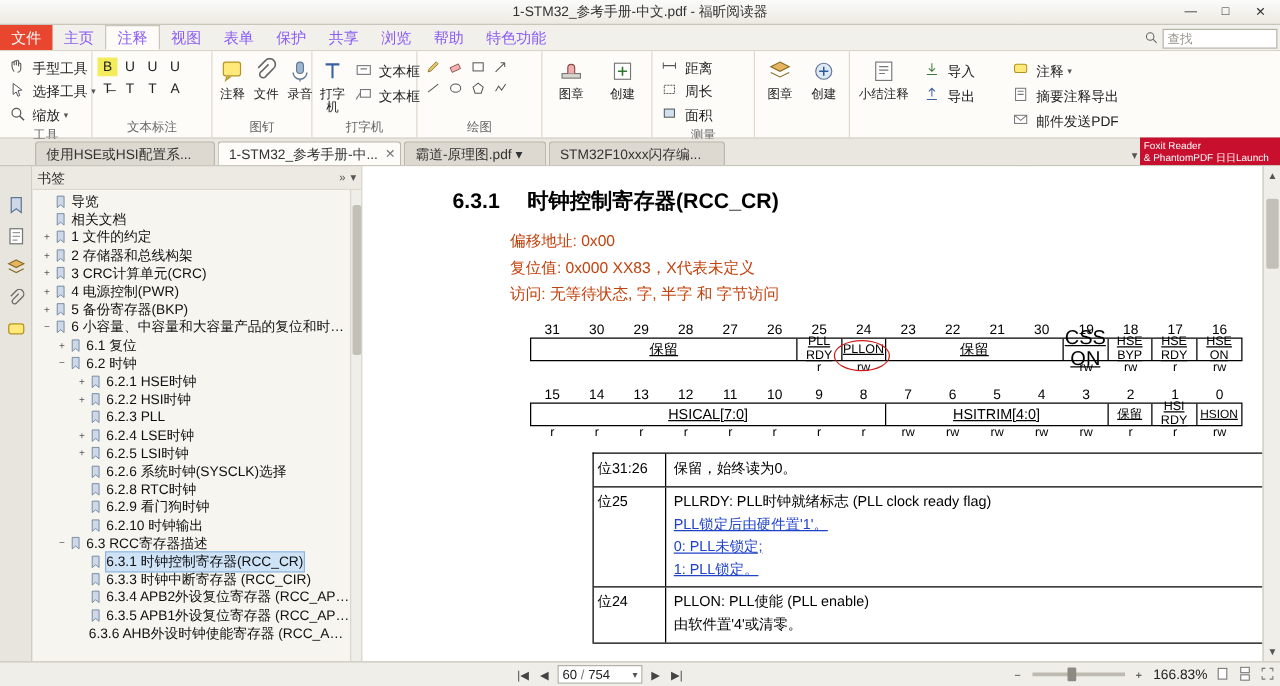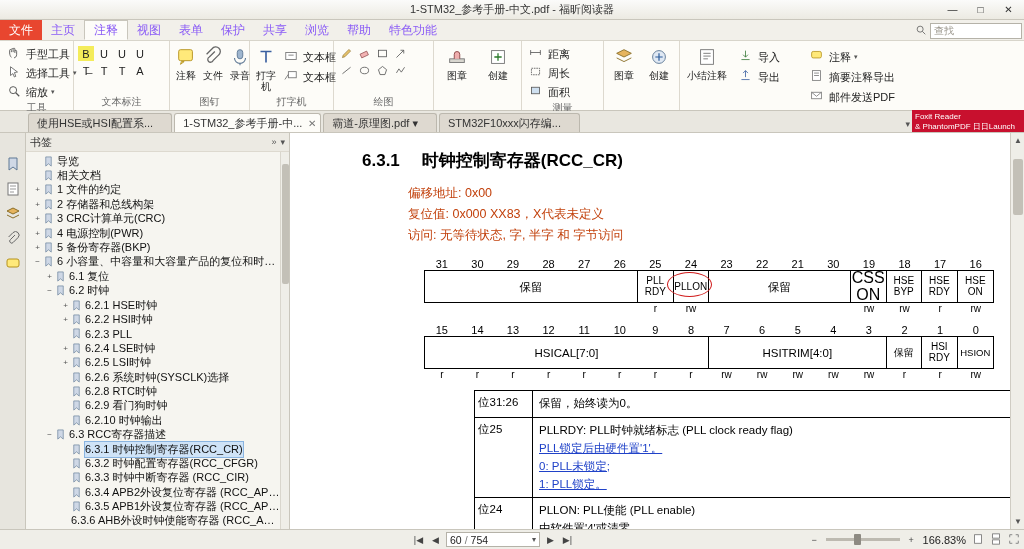--- a/index.html
+++ b/index.html
@@ -123,21 +123,21 @@
     padding: 14px 26px 0 72px;
   }
   .page-h { font-size: 17px; font-weight: bold; color: #000; margin: 2px 0 12px 0; }
   .page-h .num { margin-right: 22px; }
   .para { font-size: 12.5px; color: #c2410c; margin: 2px 0 2px 46px; line-height: 1.5; }
 
   
   .regwrap { margin: 14px 0 0 8px; }
   .bitnums { display: flex; margin-left: 0; }
   .bitnums div { text-align: center; font-size: 11px; color: #000; }
-  .regrow { display: flex; border: 1px solid #000; height: 33px; }
+  .regrow { display: flex; border: 1px solid #000; height: 19px; text-decoration: underline; }
   .regcell {
     border-right: 1px solid #000; display: flex; align-items: center; justify-content: center;
     font-size: 11.5px; color: #000; text-align: center; line-height: 1.05;
   }
   .regcell:last-child { border-right: none; }
   .rwrow { display: flex; }
   .rwrow div { text-align: center; font-size: 10px; color: #000; }
   .circle-highlight {
     position: absolute; border: 1.6px solid #d01b1b; border-radius: 50%;
     pointer-events: none;
@@ -155,21 +155,21 @@
   .vscroll .arrow { position: absolute; left: 3px; font-size: 8px; color: #555; }
 
   
   .statusbar {
     height: 20px; background: #efeee8; border-top: 1px solid #c9c6bc;
     display: flex; align-items: center; padding: 0 4px; font-size: 11px; color: #222; gap: 4px;
     position: relative;
   }
   .sbtn { width: 13px; text-align: center; color: #444; font-size: 9px; }
   .pagebox {
-    border: 1px solid #b5b2a8; background: #fff; height: 15px; width: 94px;
+    border: 1px solid #b5b2a8; background: #fff; height: 15px; width: 68px;
     display: flex; align-items: center; padding: 0 3px; font-size: 10.5px; gap: 3px;
   }
   .pagebox .sep { color: #777; }
   .zoomarea { margin-left: auto; display: flex; align-items: center; gap: 5px; }
   .zoomslider { width: 74px; height: 3px; background: #bdbab1; position: relative; }
   .zoomslider .knob { position: absolute; left: 28px; top: -4px; width: 7px; height: 11px; background: #8d8a82; border-radius: 1px; }
 
   .search-mini {
     position: absolute; right: 2px; top: 2px; display: flex; align-items: center; gap: 3px;
   }
@@ -727,27 +727,20 @@
                   <path d="M3 1h6v10l-3-2.5L3 11z" fill="#cfd8e6" stroke="#5e7895" stroke-width="0.7"></path>
                 </svg></span>
             <span class="tlabel">6.3 RCC寄存器描述</span>
           </div>
           <div class="tnode selected" style="padding-left:34px">
             <span class="twist"></span>
             <span class="tico"><svg width="11" height="11" viewBox="0 0 12 12">
                   <path d="M3 1h6v10l-3-2.5L3 11z" fill="#cfd8e6" stroke="#5e7895" stroke-width="0.7"></path>
                 </svg></span>
             <span class="tlabel">6.3.1 时钟控制寄存器(RCC_CR)</span>
-          </div>
-          <div class="tnode" style="padding-left:34px">
-            <span class="twist"></span>
-            <span class="tico"><svg width="11" height="11" viewBox="0 0 12 12">
-                  <path d="M3 1h6v10l-3-2.5L3 11z" fill="#cfd8e6" stroke="#5e7895" stroke-width="0.7"></path>
-                </svg></span>
-            <span class="tlabel">6.3.2 时钟配置寄存器(RCC_CFGR)</span>
           </div>
           <div class="tnode" style="padding-left:34px">
             <span class="twist"></span>
             <span class="tico"><svg width="11" height="11" viewBox="0 0 12 12">
                   <path d="M3 1h6v10l-3-2.5L3 11z" fill="#cfd8e6" stroke="#5e7895" stroke-width="0.7"></path>
                 </svg></span>
             <span class="tlabel">6.3.3 时钟中断寄存器 (RCC_CIR)</span>
           </div>
           <div class="tnode" style="padding-left:34px">
             <span class="twist"></span>

